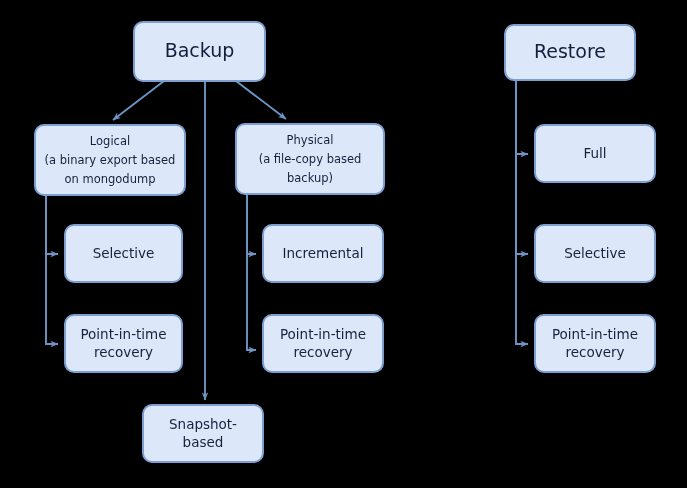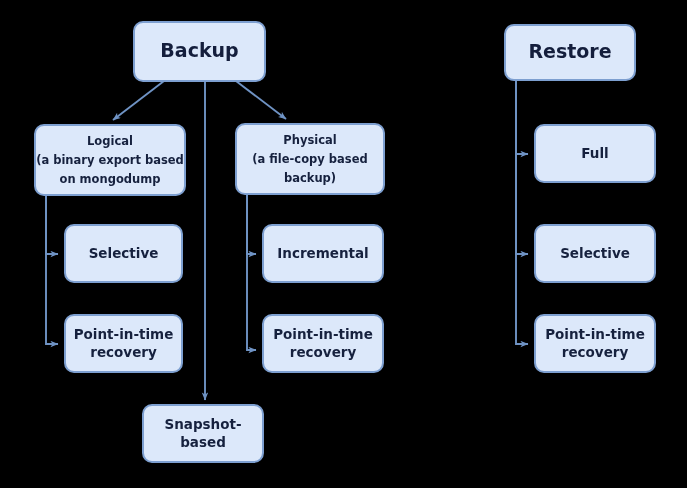--- a/index.html
+++ b/index.html
@@ -12,21 +12,20 @@
     width: 687px;
     height: 488px;
     overflow: hidden;
     font-family: "DejaVu Sans", "Liberation Sans", sans-serif;
   }
   #diagram-root {
     position: relative;
     width: 687px;
     height: 488px;
     background: #000000;
-    font-weight: bold;
   }
   svg#flow {
     position: absolute;
     left: 0;
     top: 0;
     width: 687px;
     height: 488px;
     display: block;
   }
   .node-rect {

